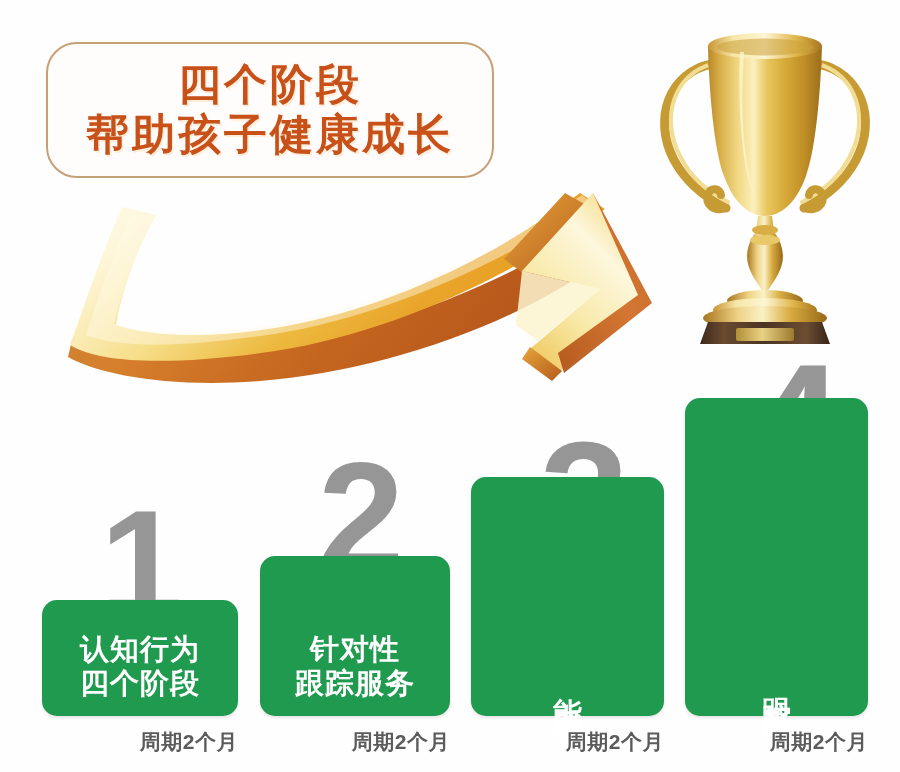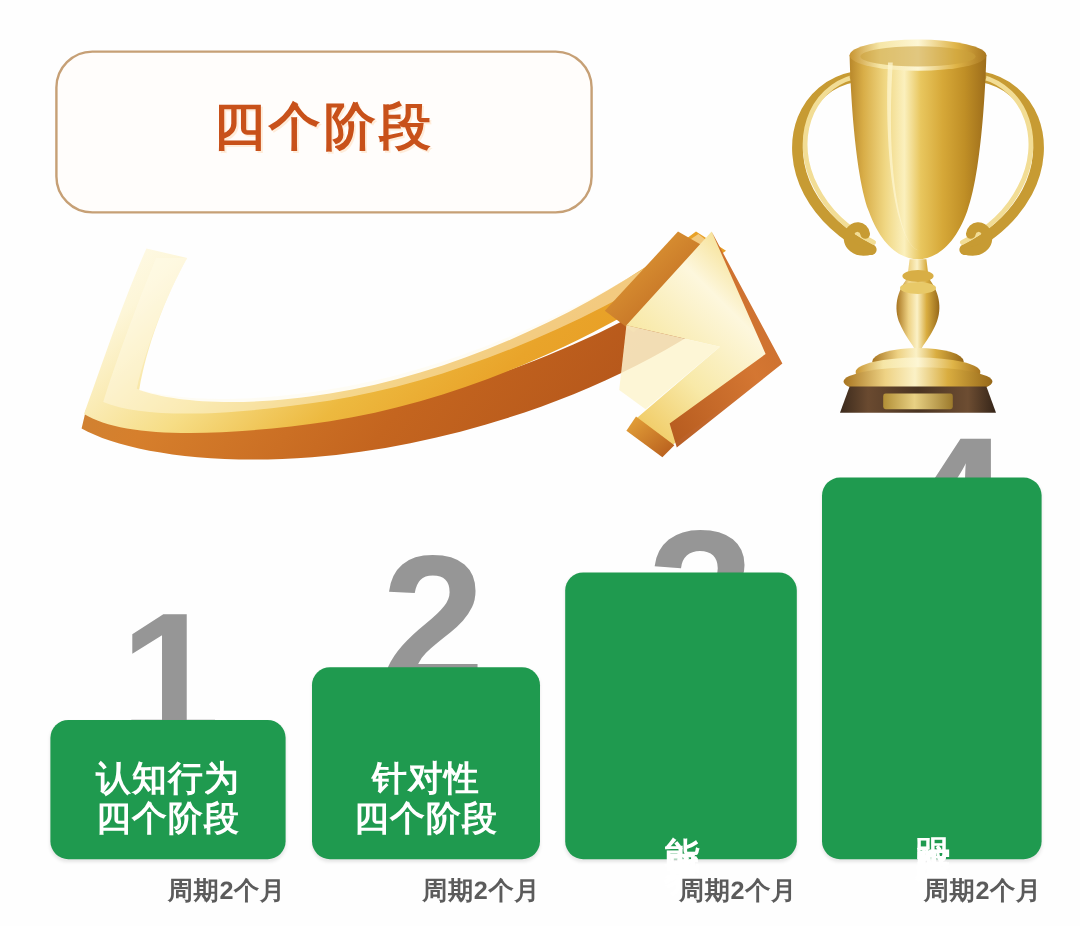--- a/index.html
+++ b/index.html
@@ -126,20 +126,21 @@
     z-index: 4;
   }
 </style>
 </head>
 <body>
 
 <div id="stage">
 
   <div class="title-box">
     <div class="title-line l1">四个阶段</div>
+    <div class="title-line l2">帮助孩子健康成长</div>
   </div>
 
   <div class="arrow-wrap">
     <svg width="660" height="205" viewBox="0 0 660 205" xmlns="http://www.w3.org/2000/svg">
       <defs>
         <linearGradient id="ribTop" x1="0" y1="0" x2="1" y2="0.35">
           <stop offset="0%" stop-color="#fffdf2"></stop>
           <stop offset="18%" stop-color="#fdf6d8"></stop>
           <stop offset="42%" stop-color="#f6dd86"></stop>
           <stop offset="62%" stop-color="#edb93f"></stop>
@@ -274,21 +275,21 @@
   <div class="step-num" style="left:540px; top:418px; font-size:160px;">3</div>
   <div class="step-num" style="left:750px; top:340px; font-size:165px;">4</div>
 
   <div class="bar" style="left:42px; top:600px; width:196px; height:116px;">
     <div class="bar-label horizontal">认知行为
 四个阶段</div>
   </div>
 
   <div class="bar" style="left:260px; top:556px; width:190px; height:160px;">
     <div class="bar-label horizontal">针对性
-四个阶段</div>
+跟踪服务</div>
   </div>
 
   <div class="bar" style="left:471px; top:477px; width:193px; height:239px;">
     <div class="bar-label vertical">能力培养</div>
   </div>
 
   <div class="bar" style="left:685px; top:398px; width:183px; height:318px;">
     <div class="bar-label vertical">跟踪服务</div>
   </div>
 

